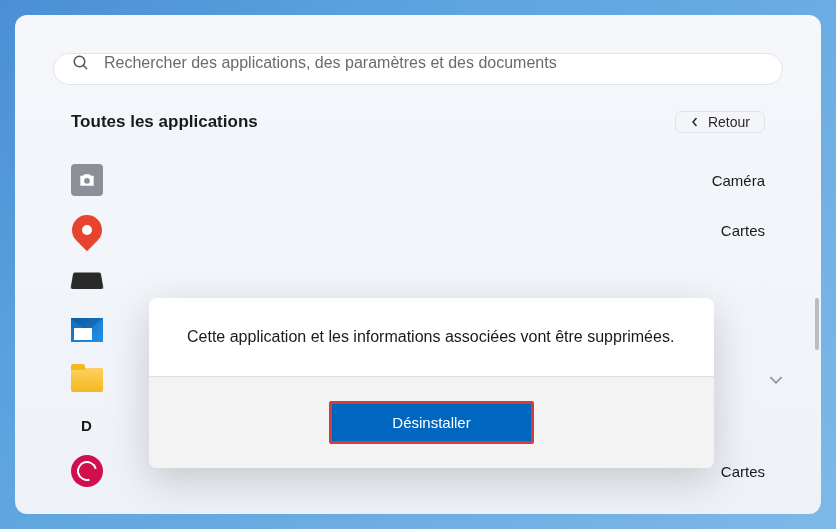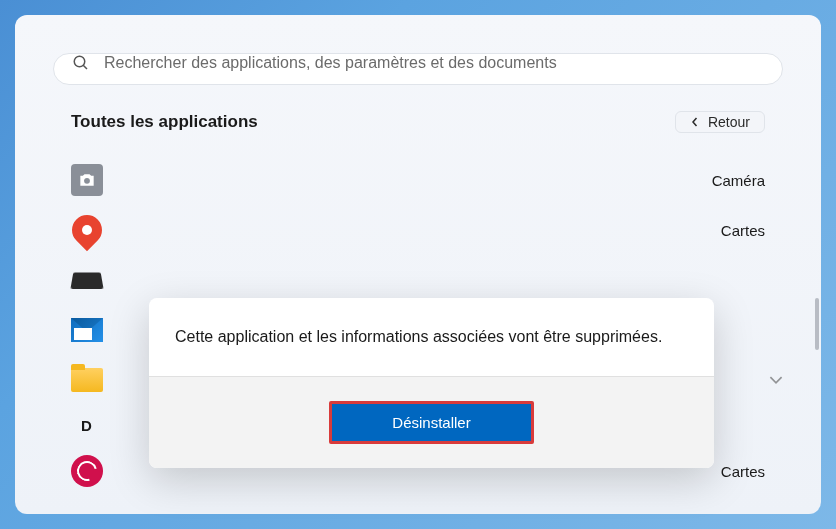--- a/index.html
+++ b/index.html
@@ -104,21 +104,21 @@
     .icon-debian::after {
       content: ''; width: 16px; height: 16px; border: 2px solid #fff;
       border-radius: 50%; border-right-color: transparent; transform: rotate(30deg);
     }
     .dialog {
       position: absolute; left: 134px; top: 283px; width: 565px;
       background: #fff; border-radius: 8px;
       box-shadow: 0 12px 40px rgba(0,0,0,0.18);
       overflow: hidden;
     }
-    .dialog-body { padding: 30px 26px; font-size: 16px; color: #1a1a1a; }
+    .dialog-body { padding: 30px 38px; font-size: 16px; color: #1a1a1a; }
     .dialog-footer {
       background: #f3f3f3; padding: 24px 26px; display: flex; justify-content: center;
       border-top: 1px solid #e0e0e0;
     }
     .uninstall-btn {
       background: #0067c0; color: #fff; border: 3px solid #d83b3b;
       padding: 10px 60px; font-size: 15px; cursor: pointer; border-radius: 2px;
     }
   </style>
 </head>

